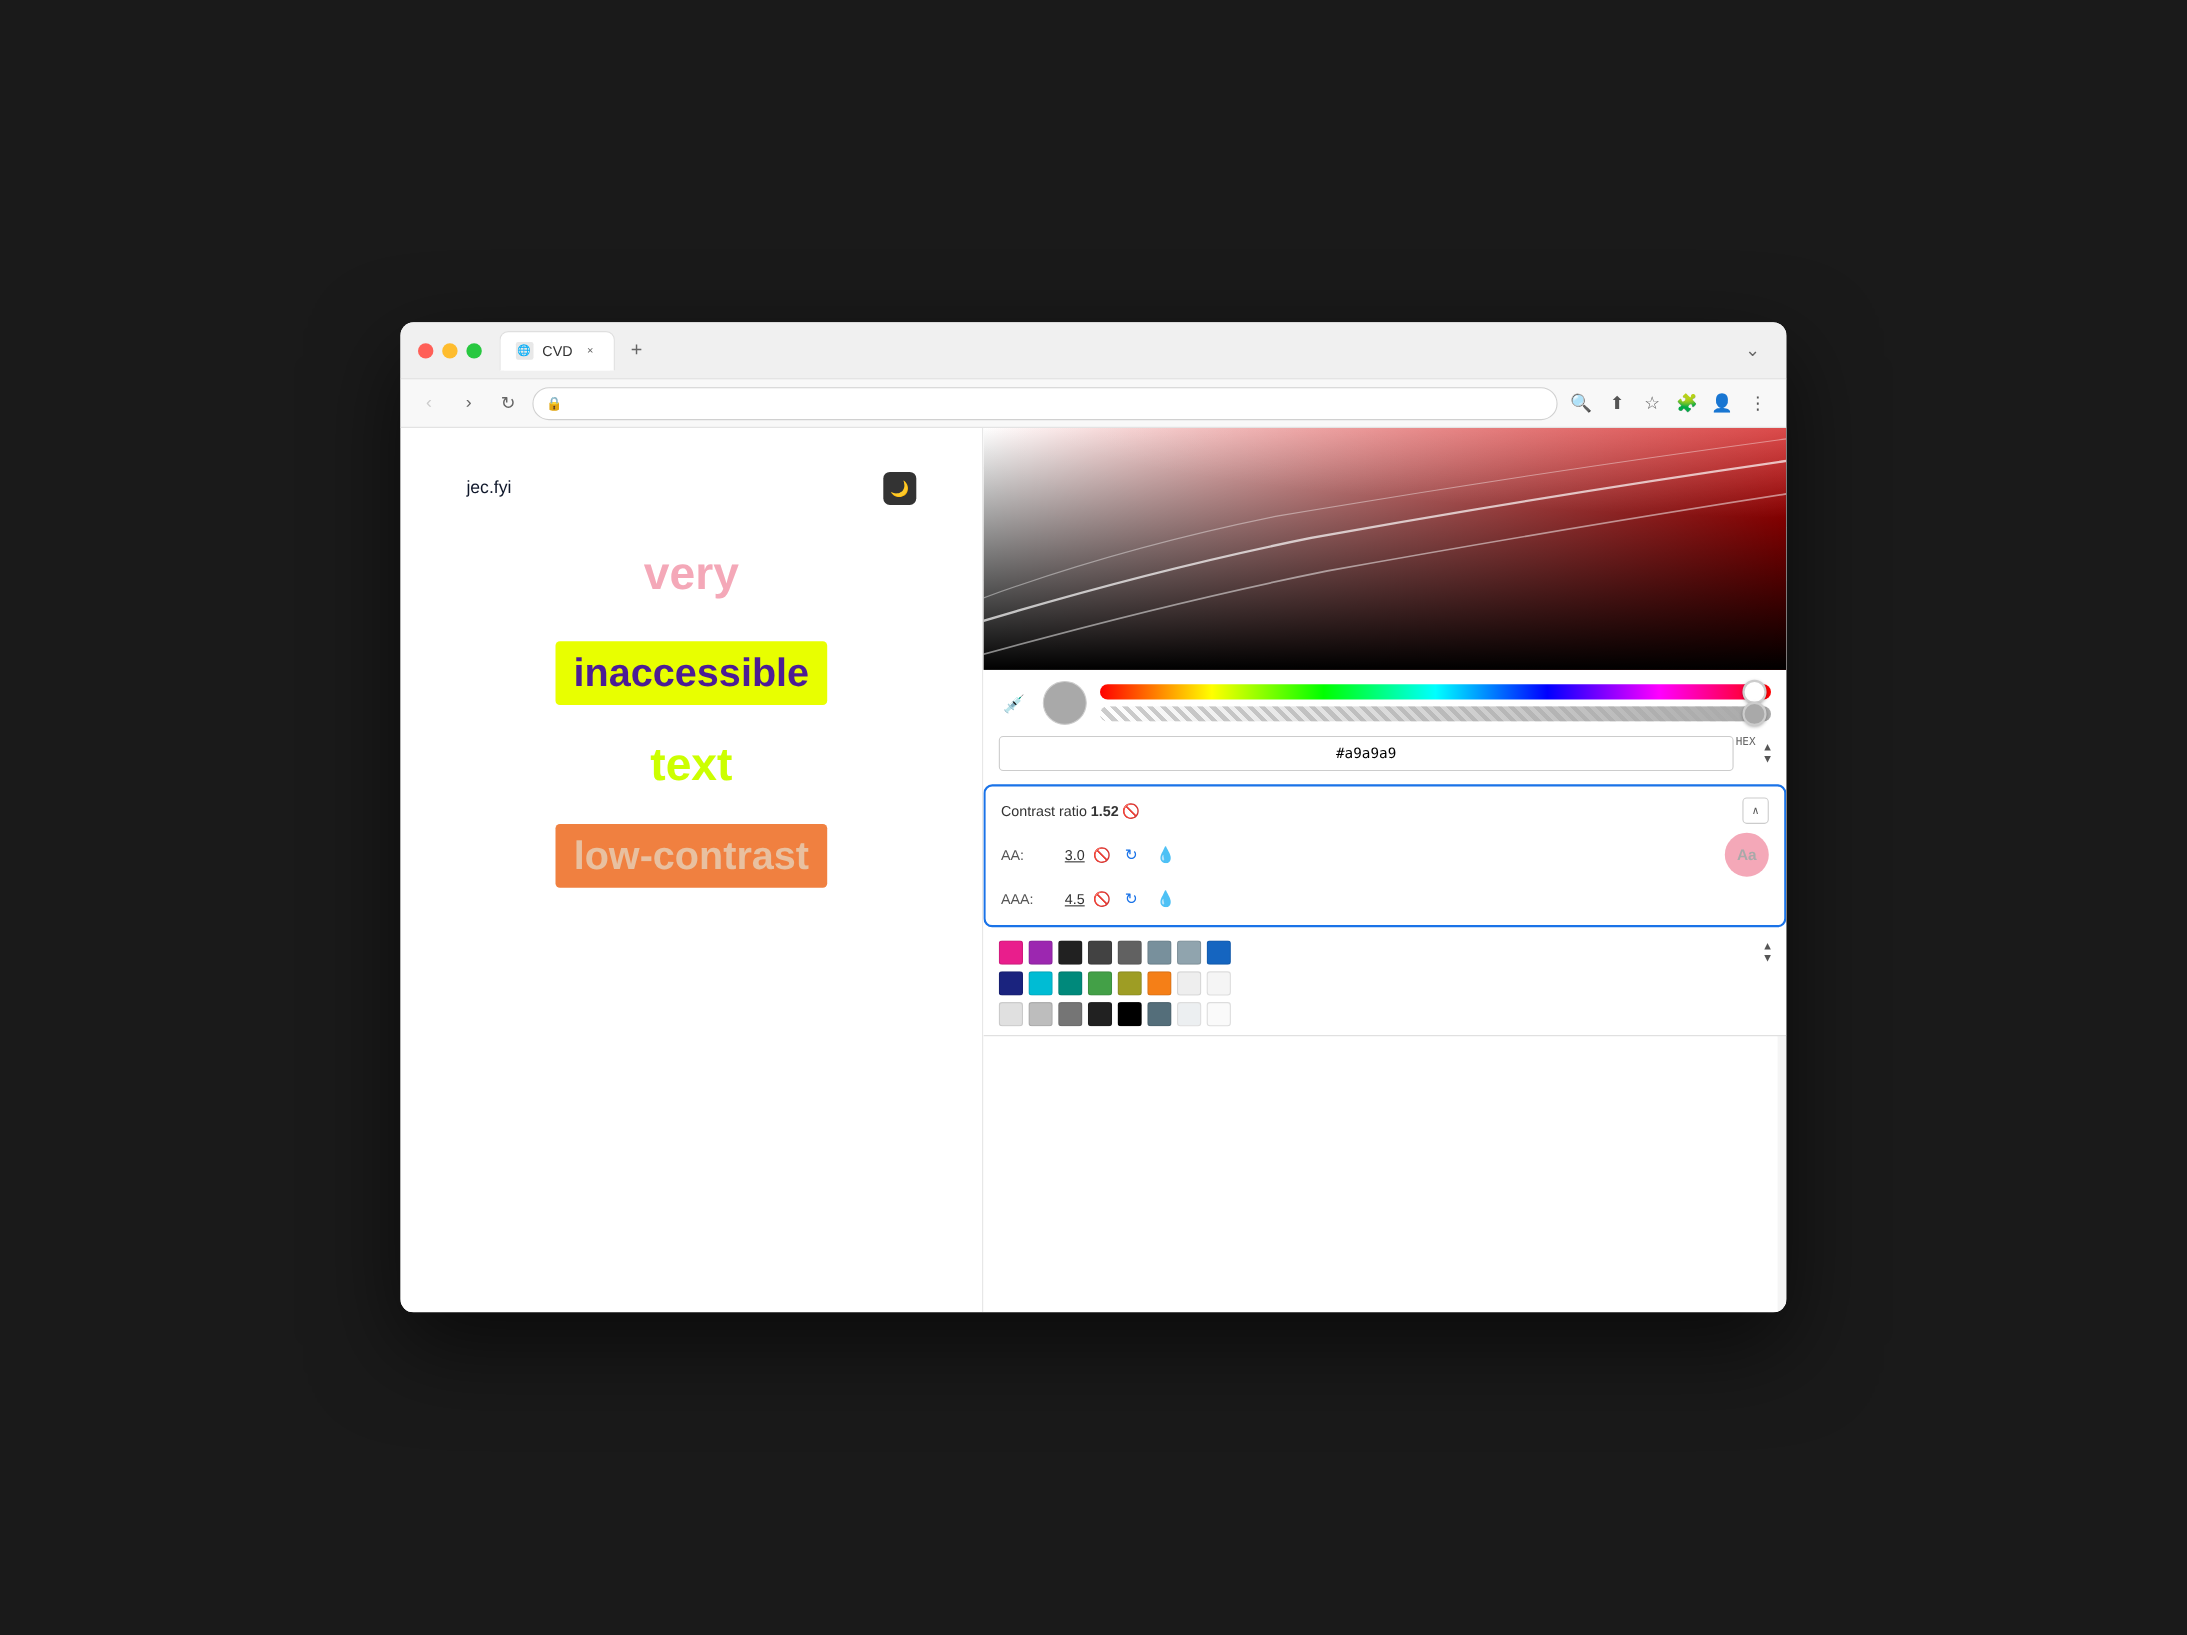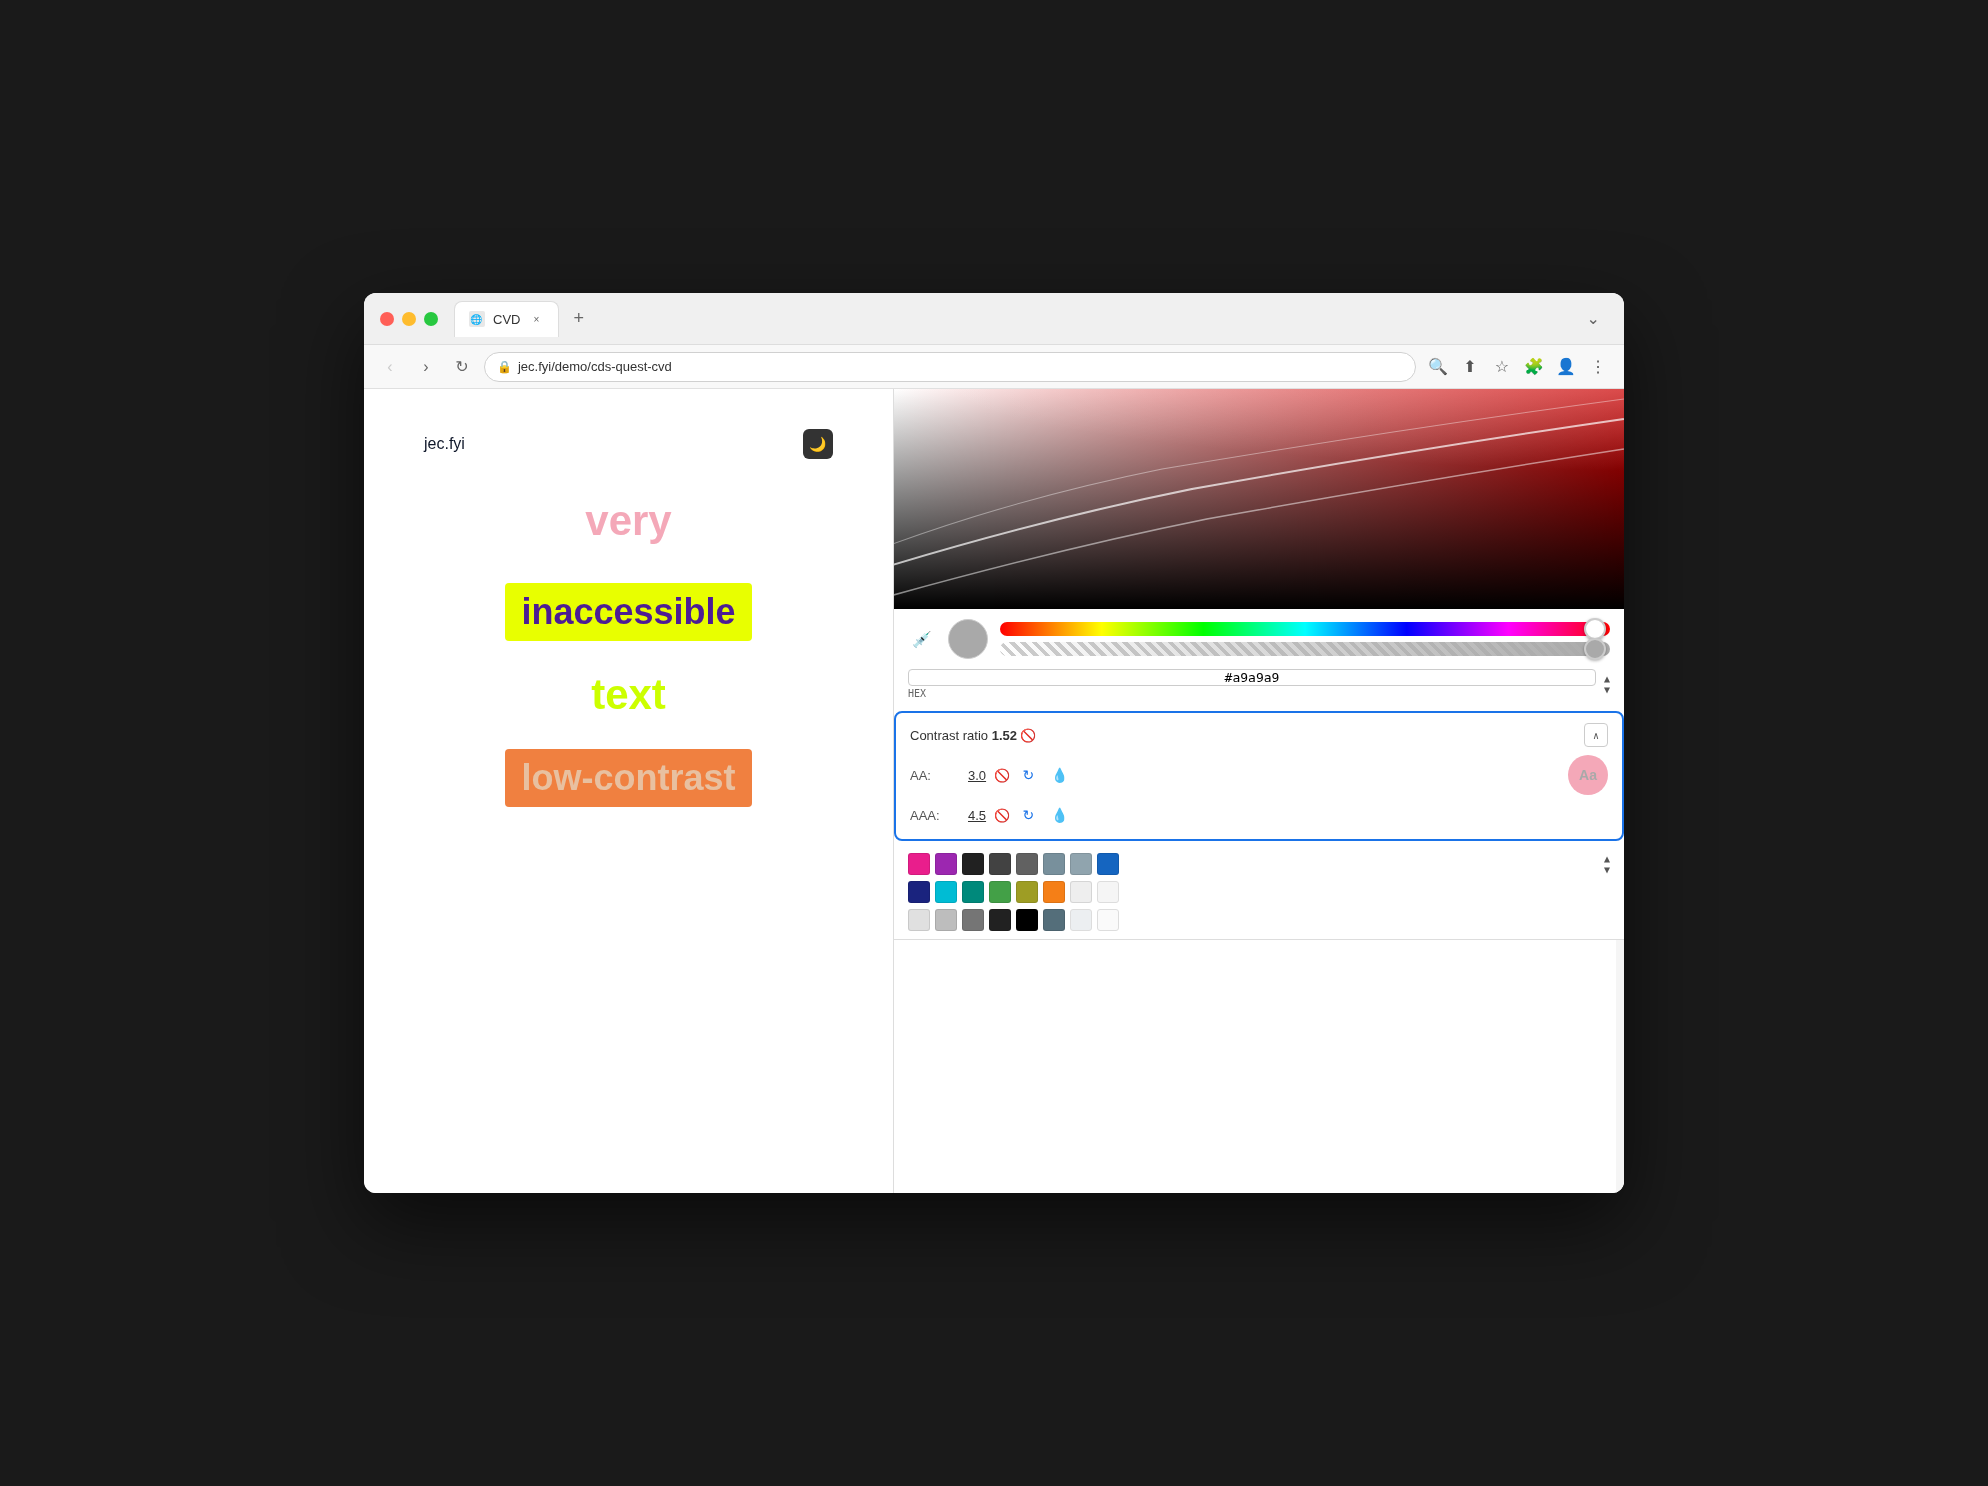--- a/index.html
+++ b/index.html
@@ -411,21 +411,20 @@
       background: #fff;
     }
     .hex-label {
       font-size: 10px;
       color: #666;
       text-align: left;
     }
     .hex-group {
       flex: 1;
       display: flex;
-      flex-direction: column;
       gap: 2px;
     }
     .format-arrows {
       display: flex;
       flex-direction: column;
       color: #555;
       font-size: 10px;
       cursor: pointer;
     }
 
@@ -680,21 +679,20 @@
       <div class="tab-menu">⌄</div>
     </div>
   </div>
 
   <div class="address-bar">
     <div class="nav-btn disabled">‹</div>
     <div class="nav-btn">›</div>
     <div class="nav-btn">↻</div>
     <div class="url-bar">
       <span class="lock-icon">🔒</span>
-      <span class="url-text">jec.fyi/demo/cds-quest-cvd</span>
     </div>
     <div class="toolbar-icons">
       <div class="toolbar-icon">🔍</div>
       <div class="toolbar-icon">⬆</div>
       <div class="toolbar-icon">☆</div>
       <div class="toolbar-icon">🧩</div>
       <div class="toolbar-icon">👤</div>
       <div class="toolbar-icon">⋮</div>
     </div>
   </div>

